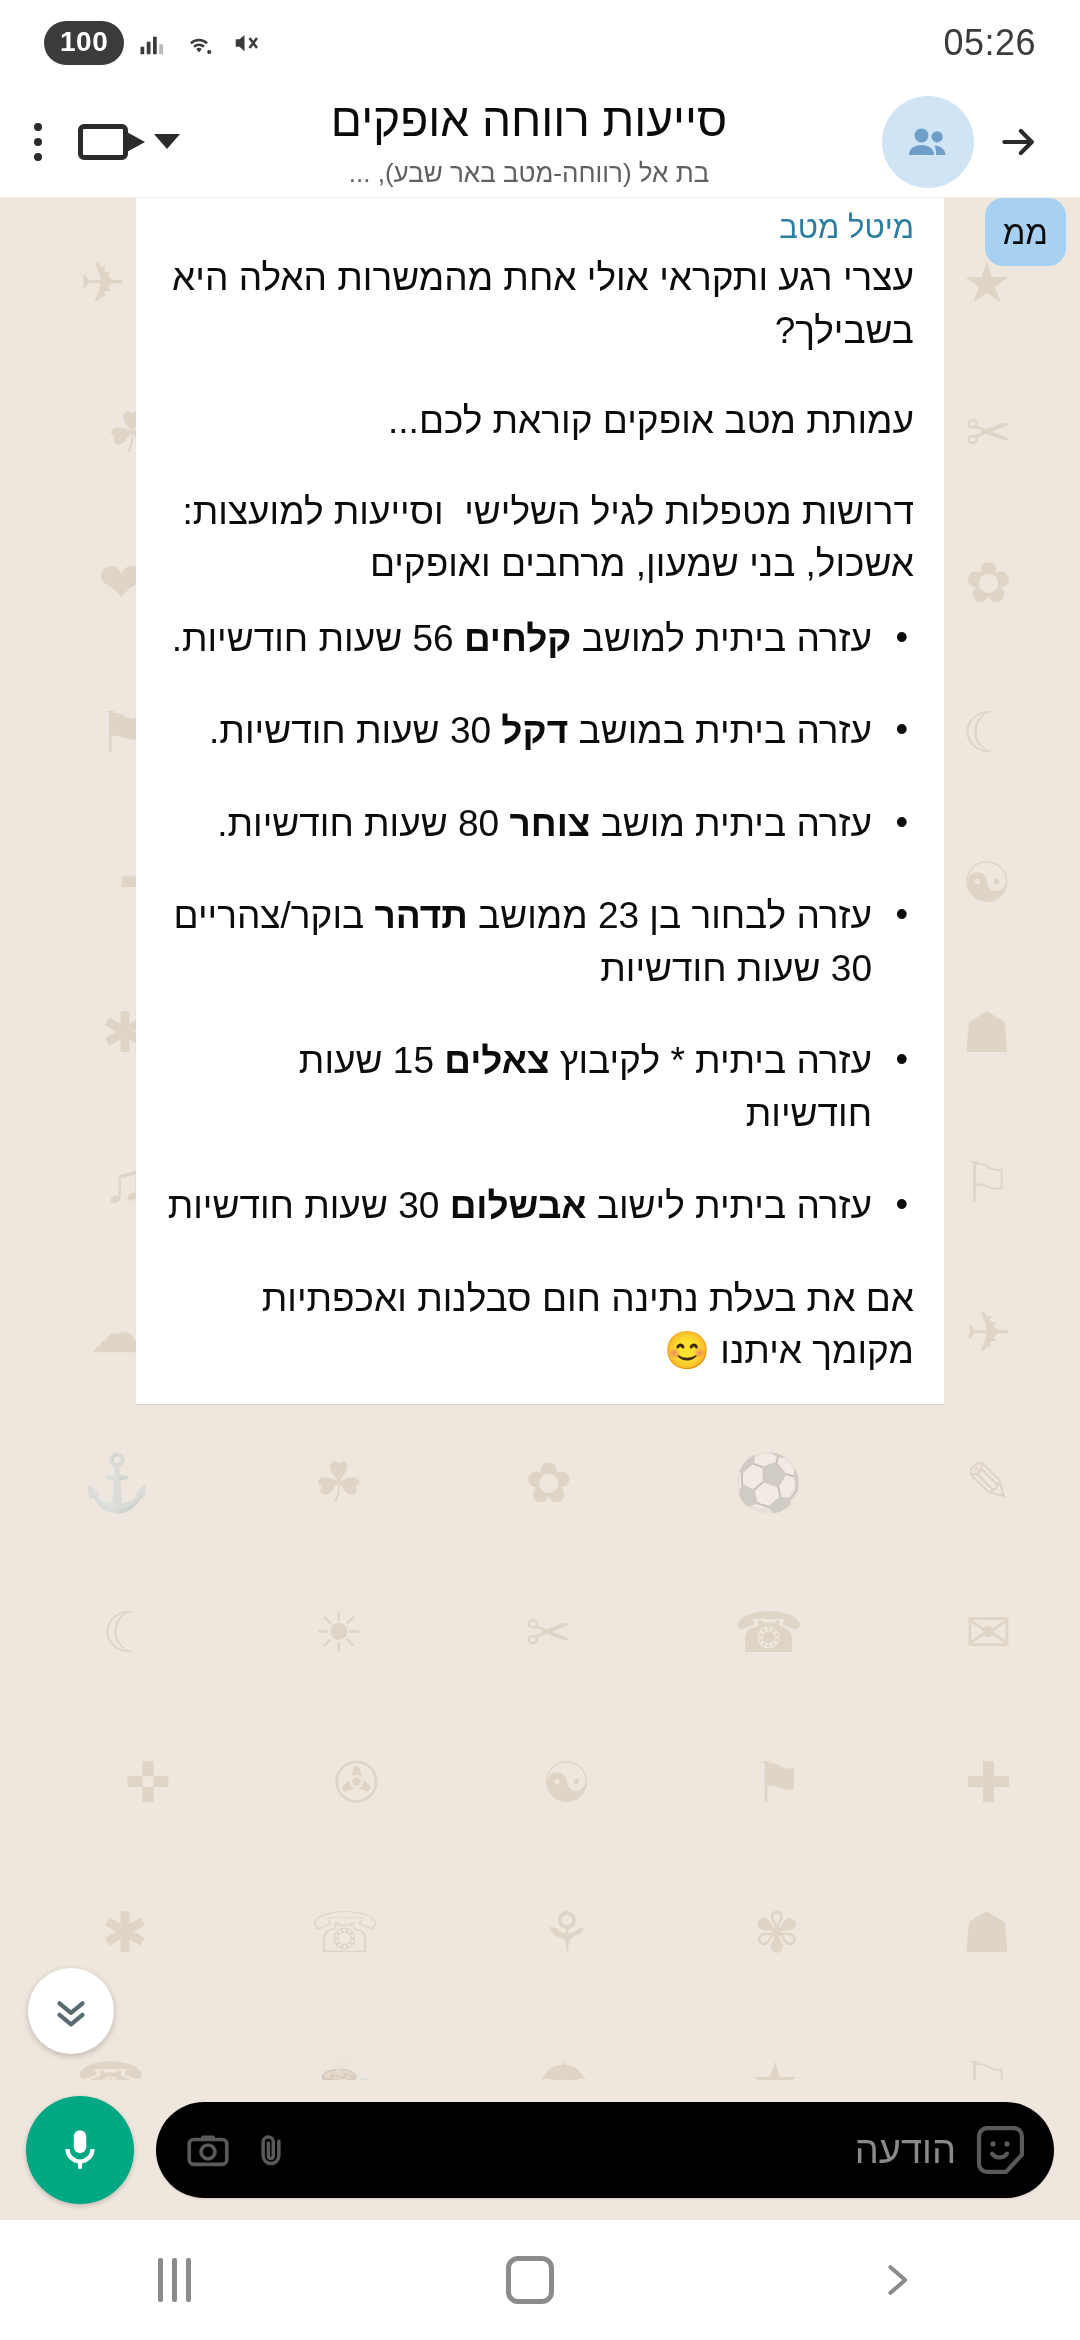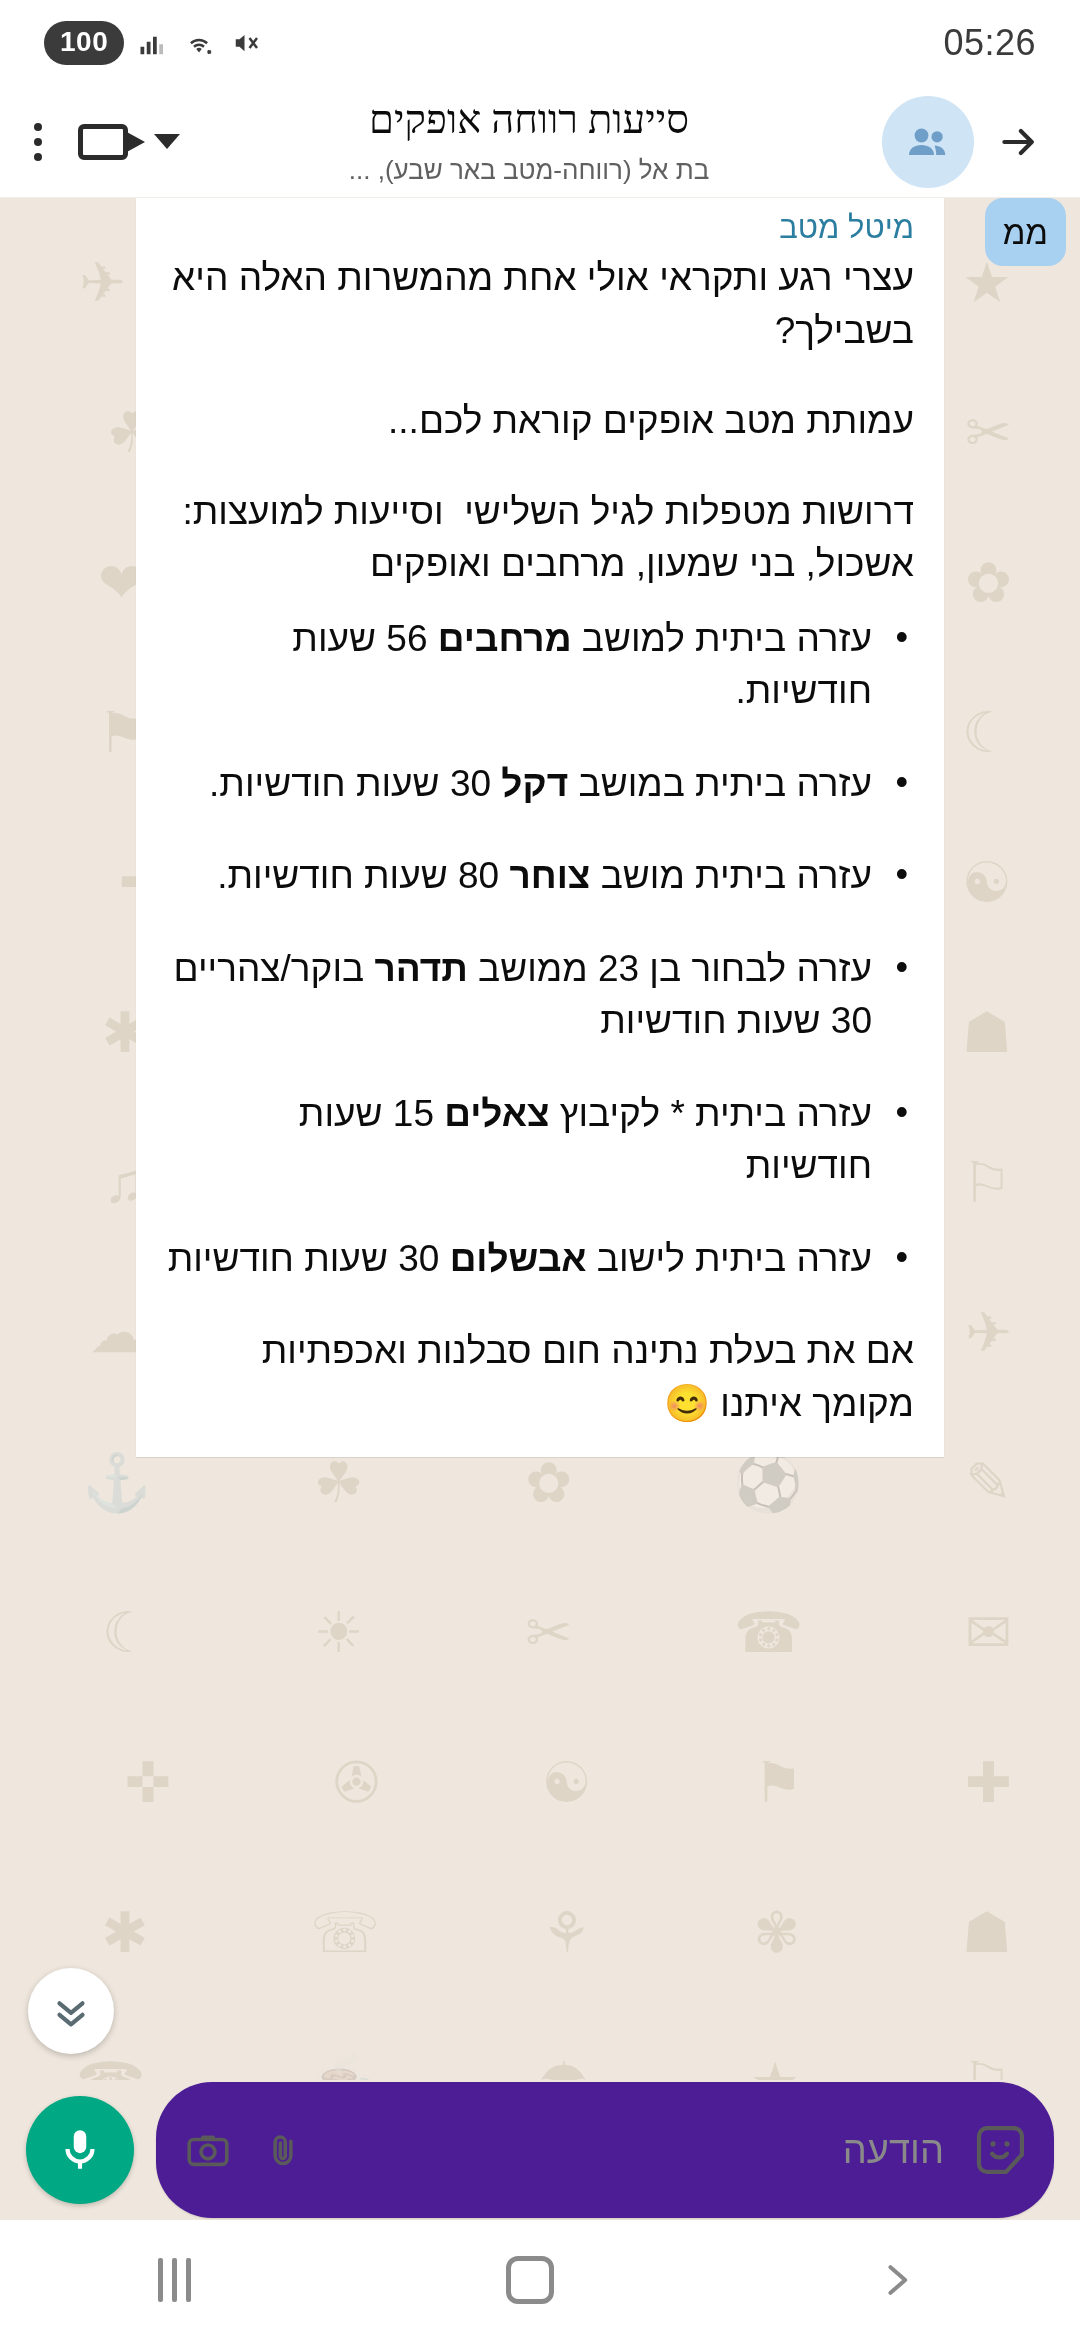--- a/index.html
+++ b/index.html
@@ -64,23 +64,23 @@
     border-top: 15px solid #2b2b2b;
     margin-left: 14px;
   }
   .title-block {
     flex: 1 1 auto;
     display: flex; flex-direction: column; align-items: center;
     direction: rtl; padding: 0 10px;
     overflow: hidden;
   }
   .chat-title {
-    font-size: 40px; color: #0b0b0b; font-weight: 500;
+    font-size: 46px; color: #0b0b0b; font-weight: 500;
     white-space: nowrap; overflow: hidden; text-overflow: ellipsis;
-    max-width: 560px; line-height: 1.15; font-family: Liberation Serif, serif;
+    max-width: 560px; line-height: 1.15;
   }
   .chat-sub {
     font-size: 26px; color: #606060;
     white-space: nowrap; overflow: hidden; text-overflow: ellipsis;
     max-width: 560px; margin-top: 12px;
   }
   .avatar {
     width: 92px; height: 92px; border-radius: 50%;
     background: #cfe4f5;
     display: flex; align-items: center; justify-content: center;
@@ -186,26 +186,26 @@
     gap: 22px;
   }
   .mic-fab {
     width: 108px; height: 108px; border-radius: 50%;
     background: #00a884;
     display: flex; align-items: center; justify-content: center;
     flex: 0 0 108px;
     box-shadow: 0 2px 5px rgba(0,0,0,0.2);
   }
   .composer {
-    flex: 1 1 auto; height: 136px;
-    background: #4c1d95;
+    flex: 1 1 auto; height: 96px;
+    background: #000000;
     border-radius: 56px;
     display: flex; align-items: center;
     padding: 0 26px;
-    gap: 28px;
+    gap: 16px;
     box-shadow: 0 1px 2px rgba(0,0,0,0.12);
   }
   .composer .camera-icon, .composer .clip-icon, .composer .sticker-icon {
     color: #5a5a5a; display: flex; align-items: center; flex: 0 0 auto;
   }
   .composer .field {
     flex: 1 1 auto;
     direction: rtl; text-align: right;
     font-size: 38px; color: #8a8a8a;
     padding-left: 10px;
@@ -303,21 +303,21 @@
         <div class="sender">מיטל מטב</div>
         <div class="body-text">עצרי רגע ותקראי אולי אחת מהמשרות האלה היא בשבילך?</div>
         <div class="spacer"></div>
         <div class="body-text">עמותת מטב אופקים קוראת לכם...</div>
         <div class="spacer"></div>
         <div class="body-text">דרושות מטפלות לגיל השלישי  וסייעות למועצות:
 אשכול, בני שמעון, מרחבים ואופקים</div>
 
         <ul class="bullets">
           <li>
-            <span>עזרה ביתית למושב </span><b>מרחבים</b><span> 56 שעות חודשיות.</span>
+            <span>עזרה ביתית למושב </span><b>קלחים</b><span> 56 שעות חודשיות.</span>
           </li>
           <li>
             <span>עזרה ביתית במושב </span><b>דקל</b><span> 30 שעות חודשיות.</span>
           </li>
           <li>
             <span>עזרה ביתית מושב </span><b>צוחר</b><span> 80 שעות חודשיות.</span>
           </li>
           <li>
             <span>עזרה לבחור בן 23 ממושב </span><b>תדהר</b><span>
 בוקר/צהריים 30 שעות חודשיות</span>

